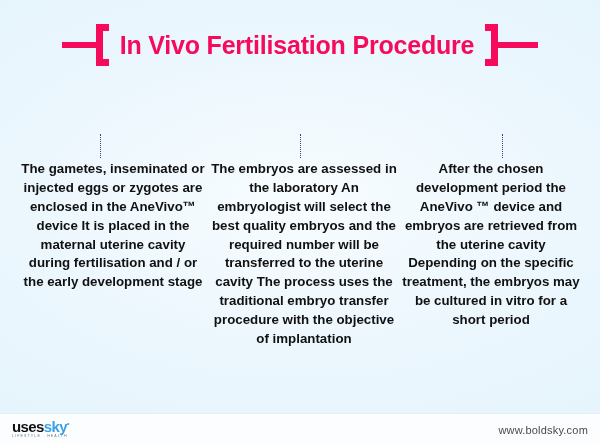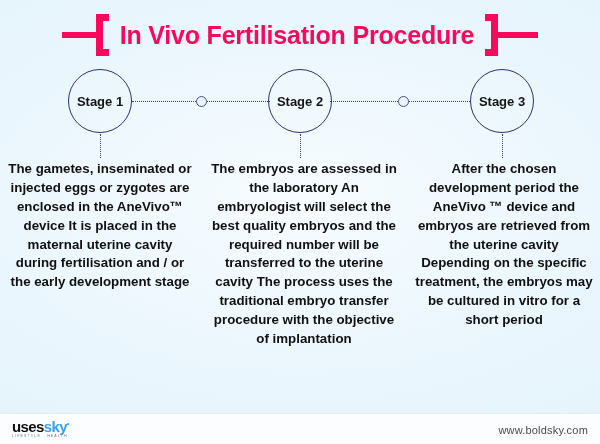--- a/index.html
+++ b/index.html
@@ -21,21 +21,21 @@
     box-sizing: border-box;
     background:
       radial-gradient(ellipse 120% 90% at 50% 45%, #f7fcff 0%, #eaf6fd 45%, #dff1fb 100%);
     overflow: hidden;
   }
 
   
   #title-band {
     position: absolute;
     left: 0;
-    top: 2px;
+    top: 12px;
     width: 600px;
     height: 66px;
     display: flex;
     align-items: center;
     justify-content: center;
   }
 
   .bracket-wrap {
     display: flex;
     align-items: center;
@@ -151,21 +151,21 @@
   #drop-line-3 { left: 502px; }
 
   
   #columns {
     position: absolute;
     left: 0;
     top: 160px;
     width: 600px;
     display: flex;
     justify-content: space-between;
-    padding: 0 6px;
+    padding: 0 19px;
     box-sizing: border-box;
   }
   .column {
     width: 188px;
     text-align: center;
     font-size: 13.3px;
     font-weight: bold;
     line-height: 1.42;
     color: #111111;
     word-wrap: break-word;
@@ -235,36 +235,20 @@
     <div class="bracket-wrap">
       <div class="bracket right">
         <div class="stem"></div>
         <div class="arm top"></div>
         <div class="arm bot"></div>
       </div>
       <div class="rule right"></div>
     </div>
   </div>
 
-  <div id="stage-row">
-    <div class="connector" id="connector-1-2"></div>
-    <div class="connector" id="connector-2-3"></div>
-    <div class="connector-dot" id="connector-dot-1"></div>
-    <div class="connector-dot" id="connector-dot-2"></div>
-
-    <div class="stage-circle" id="stage-circle-1">
-      <span>Stage 1</span>
-    </div>
-    <div class="stage-circle" id="stage-circle-2">
-      <span>Stage 2</span>
-    </div>
-    <div class="stage-circle" id="stage-circle-3">
-      <span>Stage 3</span>
-    </div>
-  </div>
 
   <div class="drop-line" id="drop-line-1"></div>
   <div class="drop-line" id="drop-line-2"></div>
   <div class="drop-line" id="drop-line-3"></div>
 
   <div id="columns">
     <div class="column" id="column-1">The gametes, inseminated or injected eggs or zygotes are enclosed in the AneVivo™ device It is placed in the maternal uterine cavity during fertilisation and / or the early development stage</div>
     <div class="column" id="column-3">The embryos are assessed in the laboratory An embryologist will select the best quality embryos and the required number will be transferred to the uterine cavity The process uses the traditional embryo transfer procedure with the objective of implantation</div>
     <div class="column" id="column-2">After the chosen development period the AneVivo ™ device and embryos are retrieved from the uterine cavity Depending on the specific treatment, the embryos may be cultured in vitro for a short period</div>
   </div>

